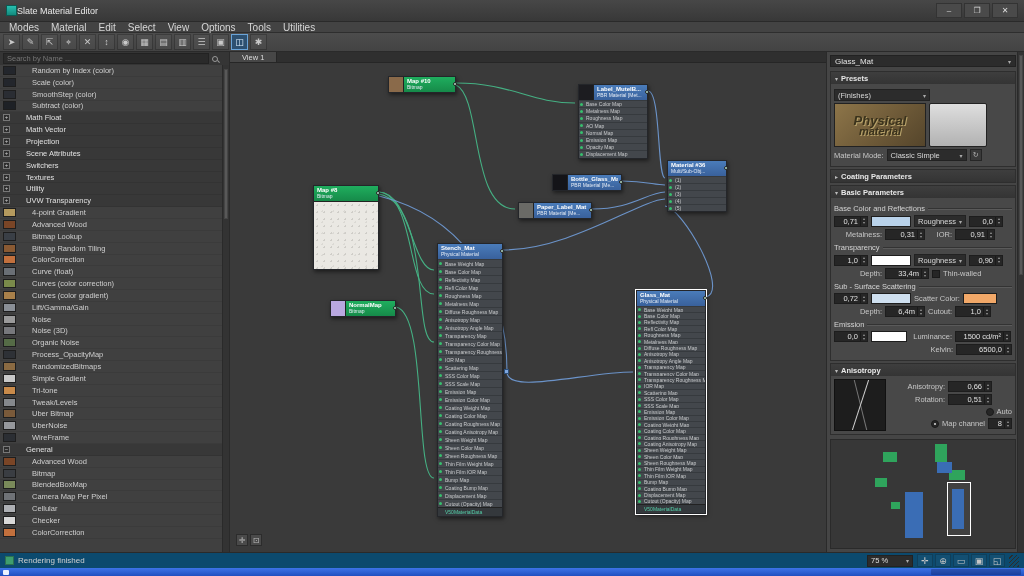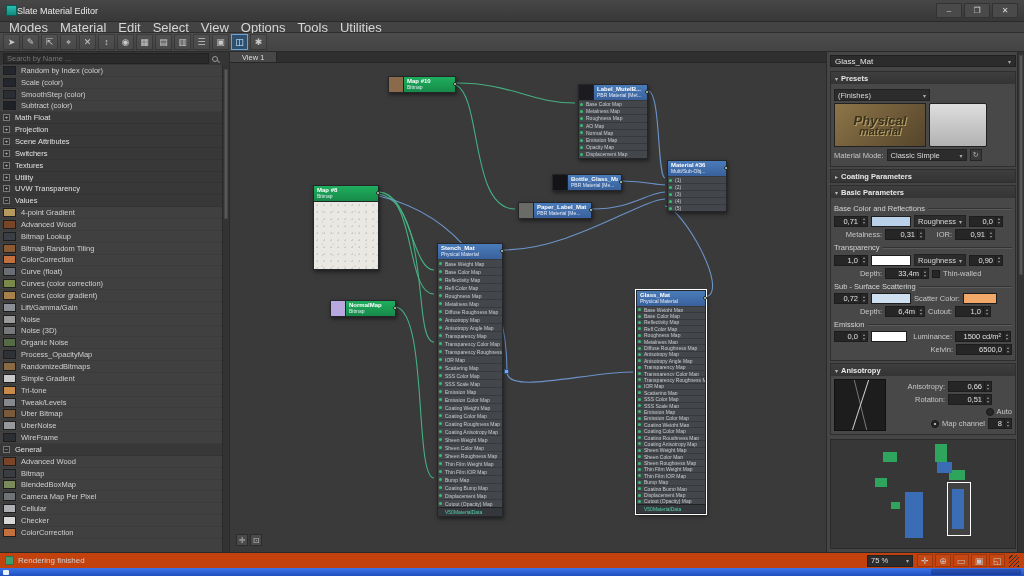--- a/index.html
+++ b/index.html
@@ -6,35 +6,35 @@
 html,body{width:1024px;height:576px;overflow:hidden;background:#3c3c3c;font-size:8px;color:#ccc}
 .window{position:absolute;inset:0;display:flex;flex-direction:column}
 
 .titlebar{height:22px;background:linear-gradient(#474747,#383838);display:flex;align-items:center;padding:0 6px;border-bottom:1px solid #2a2a2a;flex:none}
 .appicon{width:11px;height:11px;background:linear-gradient(#28c0b0,#148a7e);border:1px solid #0c5a52;flex:none}
 .ttl{color:#e8e8e8;font-size:9px;flex:1;white-space:nowrap}
 .winbtns{display:flex;gap:2px}
 .winbtn{width:26px;height:15px;display:flex;align-items:center;justify-content:center;color:#ddd;font-size:8px;background:#4a4a4a;border:1px solid #333}
 
 .menubar{height:11px;background:#434343;display:flex;padding:0 3px;border-bottom:1px solid #2e2e2e;flex:none}
-.menu-item{padding:0 6px;font-size:13px;line-height:11px;color:#d6d6d6;white-space:nowrap}
+.menu-item{padding:0 6px;font-size:10px;line-height:11px;color:#d6d6d6;white-space:nowrap}
 
 .toolbar{height:19px;background:linear-gradient(#4c4c4c,#434343);display:flex;align-items:center;padding:0 3px;gap:2px;border-bottom:1px solid #2a2a2a;flex:none}
 .tbtn{width:17px;height:16px;color:#c9c9c9;font-size:9px;display:flex;align-items:center;justify-content:center;border:1px solid rgba(0,0,0,.25);background:rgba(255,255,255,.03)}
 .tbtn.active{background:#2d5070;border-color:#6aa4d8;color:#dff0ff}
 
 .main{flex:1;display:flex;min-height:0}
 
 .left{width:230px;background:#404040;border-right:1px solid #2a2a2a;display:flex;flex-direction:column;position:relative;flex:none}
 .search{height:13px;background:#353535;display:flex;align-items:center;padding:1px 3px;gap:3px;flex:none}
 .search input{flex:1;height:11px;background:#2a2a2a;border:1px solid #222;color:#9a9a9a;font-size:7.5px;padding:0 3px;outline:none}
 .mag{width:6px;height:6px;border:1px solid #999;border-radius:50%;position:relative;margin-right:8px;flex:none}
 .mag::after{content:"";position:absolute;width:3px;height:1px;background:#999;transform:rotate(45deg);right:-3px;bottom:-1px}
 .blist{flex:1;overflow:hidden;padding-right:7px}
-.brow{height:11.85px;display:flex;align-items:center;padding:0 3px;gap:5px;font-size:7.5px;color:#cfcfcf;white-space:nowrap;overflow:hidden;border-bottom:1px solid rgba(0,0,0,.08)}
+.brow{height:11.85px;display:flex;align-items:center;padding:0 3px;gap:16px;font-size:7.5px;color:#cfcfcf;white-space:nowrap;overflow:hidden;border-bottom:1px solid rgba(0,0,0,.08)}
 .brow.group{background:#383838;color:#e0e0e0}
 .pm{width:7px;height:7px;border:1px solid #777;display:flex;align-items:center;justify-content:center;font-size:6px;line-height:5px;color:#ccc;background:#2e2e2e;flex:none}
 .sw{width:13px;height:9px;border:1px solid #1e1e1e;flex:none}
 .vscroll{position:absolute;right:0;top:13px;bottom:0;width:7px;background:#333;border-left:1px solid #2a2a2a}
 .vthumb{position:absolute;left:1px;right:1px;top:4px;height:150px;background:#585858;border:1px solid #454545}
 
 .canvas{flex:1;position:relative;background:#3a3a3a;overflow:hidden;min-width:0}
 .vtabs{height:11px;background:#2f2f2f;display:flex;border-bottom:1px solid #262626}
 .vtab{padding:0 12px;background:#474747;color:#ddd;font-size:7.5px;line-height:11px;border-right:1px solid #262626}
 .graph{position:absolute;top:11px;left:0;right:0;bottom:0}
@@ -92,21 +92,21 @@
 .sqbtn{width:12px;height:12px;background:#3a3a3a;border:1px solid #262626;color:#bbb;font-size:7px;display:flex;align-items:center;justify-content:center;flex:none}
 .aniso-prev{width:52px;height:52px;background:#1d1d1d;border:1px solid #111;position:relative;overflow:hidden;flex:none}
 .aniso-prev i{position:absolute;left:50%;top:-6px;bottom:-6px;width:1px;background:#cfcfcf}
 .aniso-prev i.d1{transform:rotate(18deg)}.aniso-prev i.d2{transform:rotate(-14deg);opacity:.5}
 .navigator{margin:4px 8px 3px 3px;flex:1;border:1px solid #2a2a2a;background:#373737;position:relative;min-height:110px;overflow:hidden}
 .nav-rect{position:absolute}
 .nav-view{position:absolute;border:1px solid #fff;background:rgba(255,255,255,.05)}
 .rscroll{position:absolute;right:0;top:0;bottom:0;width:7px;background:#333;border-left:1px solid #2a2a2a}
 .rthumb{position:absolute;left:1px;right:1px;top:3px;height:220px;background:#585858;border:1px solid #454545}
 
-.status{height:16px;background:#c2410c;border-top:1px solid #2a2a2a;display:flex;align-items:center;padding:0 5px;gap:4px;flex:none}
+.status{height:16px;background:#0c4a6e;border-top:1px solid #2a2a2a;display:flex;align-items:center;padding:0 5px;gap:4px;flex:none}
 .stat-icon{width:9px;height:9px;background:#3f9e6e;border:1px solid #2c7050;flex:none}
 .status .msg{font-size:8px;color:#d0d0d0}
 .zoomfield{margin-left:auto;width:46px;height:12px;background:#2c2c2c;border:1px solid #222;display:flex;align-items:center;padding:0 3px;font-size:7.5px;color:#ddd}
 .zoomfield .arr{margin-left:auto;font-size:6px;color:#aaa}
 .sbtn{width:16px;height:13px;display:flex;align-items:center;justify-content:center;color:#c6c6c6;font-size:9px;background:rgba(255,255,255,.03);border:1px solid rgba(0,0,0,.2)}
 .grip{width:10px;height:12px;background:repeating-linear-gradient(135deg,transparent 0 2px,#2c2c2c 2px 3px)}
 
 .taskbar{height:8px;background:linear-gradient(#3d74e8,#1f4fc0);display:flex;align-items:center;padding:0 3px;flex:none}
 .startdot{width:6px;height:5px;background:#eaf2ff;border-radius:1px}
 .tray{margin-left:auto;width:90px;height:6px;background:rgba(0,0,40,.25);border-radius:1px}
@@ -177,20 +177,24 @@
           <div class="brow">
             <span class="sw" style="background: rgb(30, 33, 38);"></span>
             <span>Subtract (color)</span>
           </div>
           <div class="brow group">
             <span class="pm">+</span>
             <span>Math Float</span>
           </div>
           <div class="brow group">
             <span class="pm">+</span>
+            <span>Math Vector</span>
+          </div>
+          <div class="brow group">
+            <span class="pm">+</span>
             <span>Projection</span>
           </div>
           <div class="brow group">
             <span class="pm">+</span>
             <span>Scene Attributes</span>
           </div>
           <div class="brow group">
             <span class="pm">+</span>
             <span>Switchers</span>
           </div>
@@ -198,24 +202,20 @@
             <span class="pm">+</span>
             <span>Textures</span>
           </div>
           <div class="brow group">
             <span class="pm">+</span>
             <span>Utility</span>
           </div>
           <div class="brow group">
             <span class="pm">+</span>
             <span>UVW Transparency</span>
-          </div>
-          <div class="brow group">
-            <span class="pm">−</span>
-            <span>Values</span>
           </div>
           <div class="brow">
             <span class="sw" style="background: rgb(181, 154, 94);"></span>
             <span>4-point Gradient</span>
           </div>
           <div class="brow">
             <span class="sw" style="background: rgb(122, 69, 38);"></span>
             <span>Advanced Wood</span>
           </div>
           <div class="brow">

